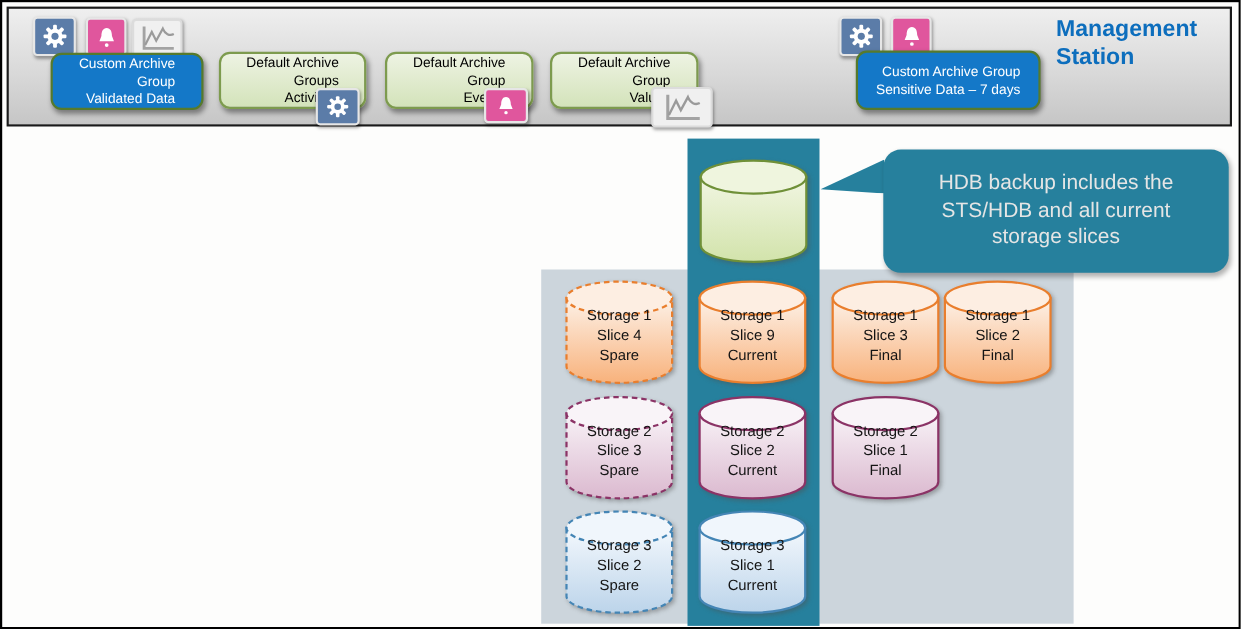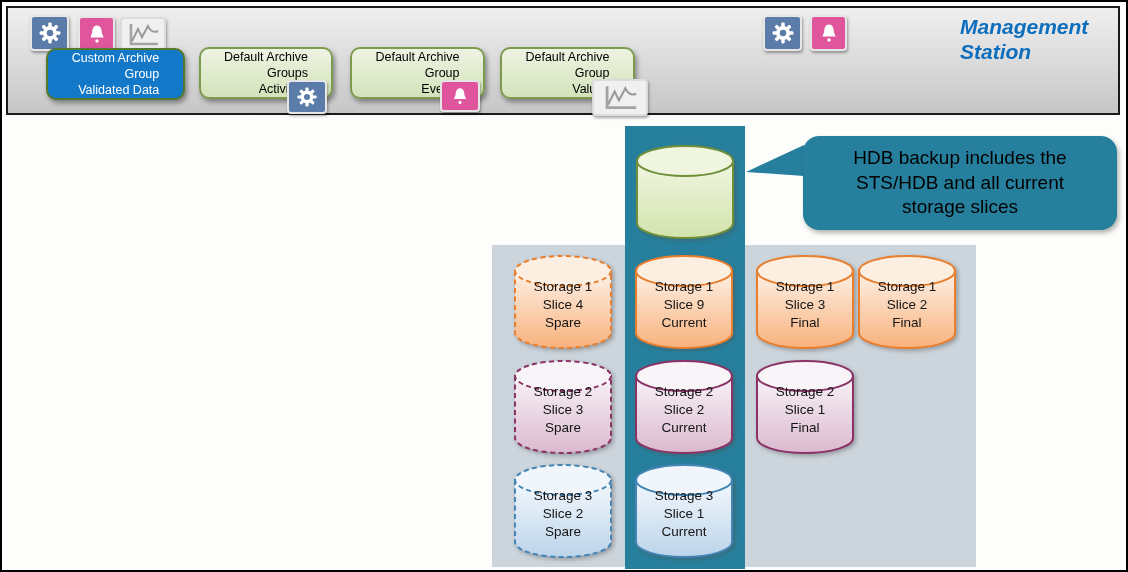--- a/index.html
+++ b/index.html
@@ -35,22 +35,22 @@
 
   .cyl-svg { position:absolute; left:0; top:0; z-index:2; pointer-events:none; }
   .cyl { filter:drop-shadow(2px 2px 2px rgba(80,80,80,.45)); }
 
   .cyl-label { position:absolute; z-index:3; width:100px; text-align:center;
                font-size:13.5px; line-height:1.32; color:#141414; }
 
   .pointer { position:absolute; left:744px; top:143px; width:58px; height:31px; z-index:4;
              background:#26809d; -webkit-clip-path:polygon(0% 87%,100% 0%,100% 100%);
              clip-path:polygon(0% 87%,100% 0%,100% 100%); }
-  .callout { position:absolute; left:801px; top:134px; width:314px; height:94px; z-index:4;
-             background:#26809d; border-radius:16px; color:#000000; font-size:19px; line-height:1.3;
+  .callout { position:absolute; left:801px; top:134px; width:314px; height:112px; z-index:4;
+             background:#26809d; border-radius:16px; color:#e5e5e5; font-size:19px; line-height:1.3;
              display:flex; align-items:center; justify-content:center; text-align:center;
              white-space:pre-line; box-shadow:2px 3px 5px rgba(0,0,0,.3); }
 </style>
 </head>
 <body>
 
 <div class="page">
 
   <div class="topbar">
 
@@ -131,22 +131,24 @@
         <circle cx="12" cy="12" r="3" fill="#5b7ca8"></circle>
       </svg>
     </div>
     <div class="icon bell" style="left:802px;top:7px;width:33px;height:32px;">
       <svg width="24" height="24" viewBox="0 0 24 24">
         <path d="M12 3.5 C8.6 3.5 7.2 6.8 7.2 10.8 L5.4 15.4 H18.6 L16.8 10.8 C16.8 6.8 15.4 3.5 12 3.5 Z" fill="#ffffff"></path>
         <circle cx="12" cy="19" r="1.7" fill="#ffffff"></circle>
       </svg>
     </div>
 
-
-    <div class="title" style="left:952px;top:6px;font-style:italic;">Management
+    <div class="box custom" style="left:754px;top:38px;width:168px;height:54px;">Custom Archive Group
+Sensitive Data – 7 days</div>
+
+    <div class="title" style="left:952px;top:6px;">Management
 Station</div>
   </div>
 
   <div class="storage-bg"></div>
   <div class="teal-band"></div>
 
   <svg class="cyl-svg" width="1128" height="572" viewBox="0 0 1128 572">
     <defs>
       <linearGradient id="gg" x1="0" y1="0" x2="0" y2="1">
         <stop offset="0" stop-color="#f1f6e2"></stop>

